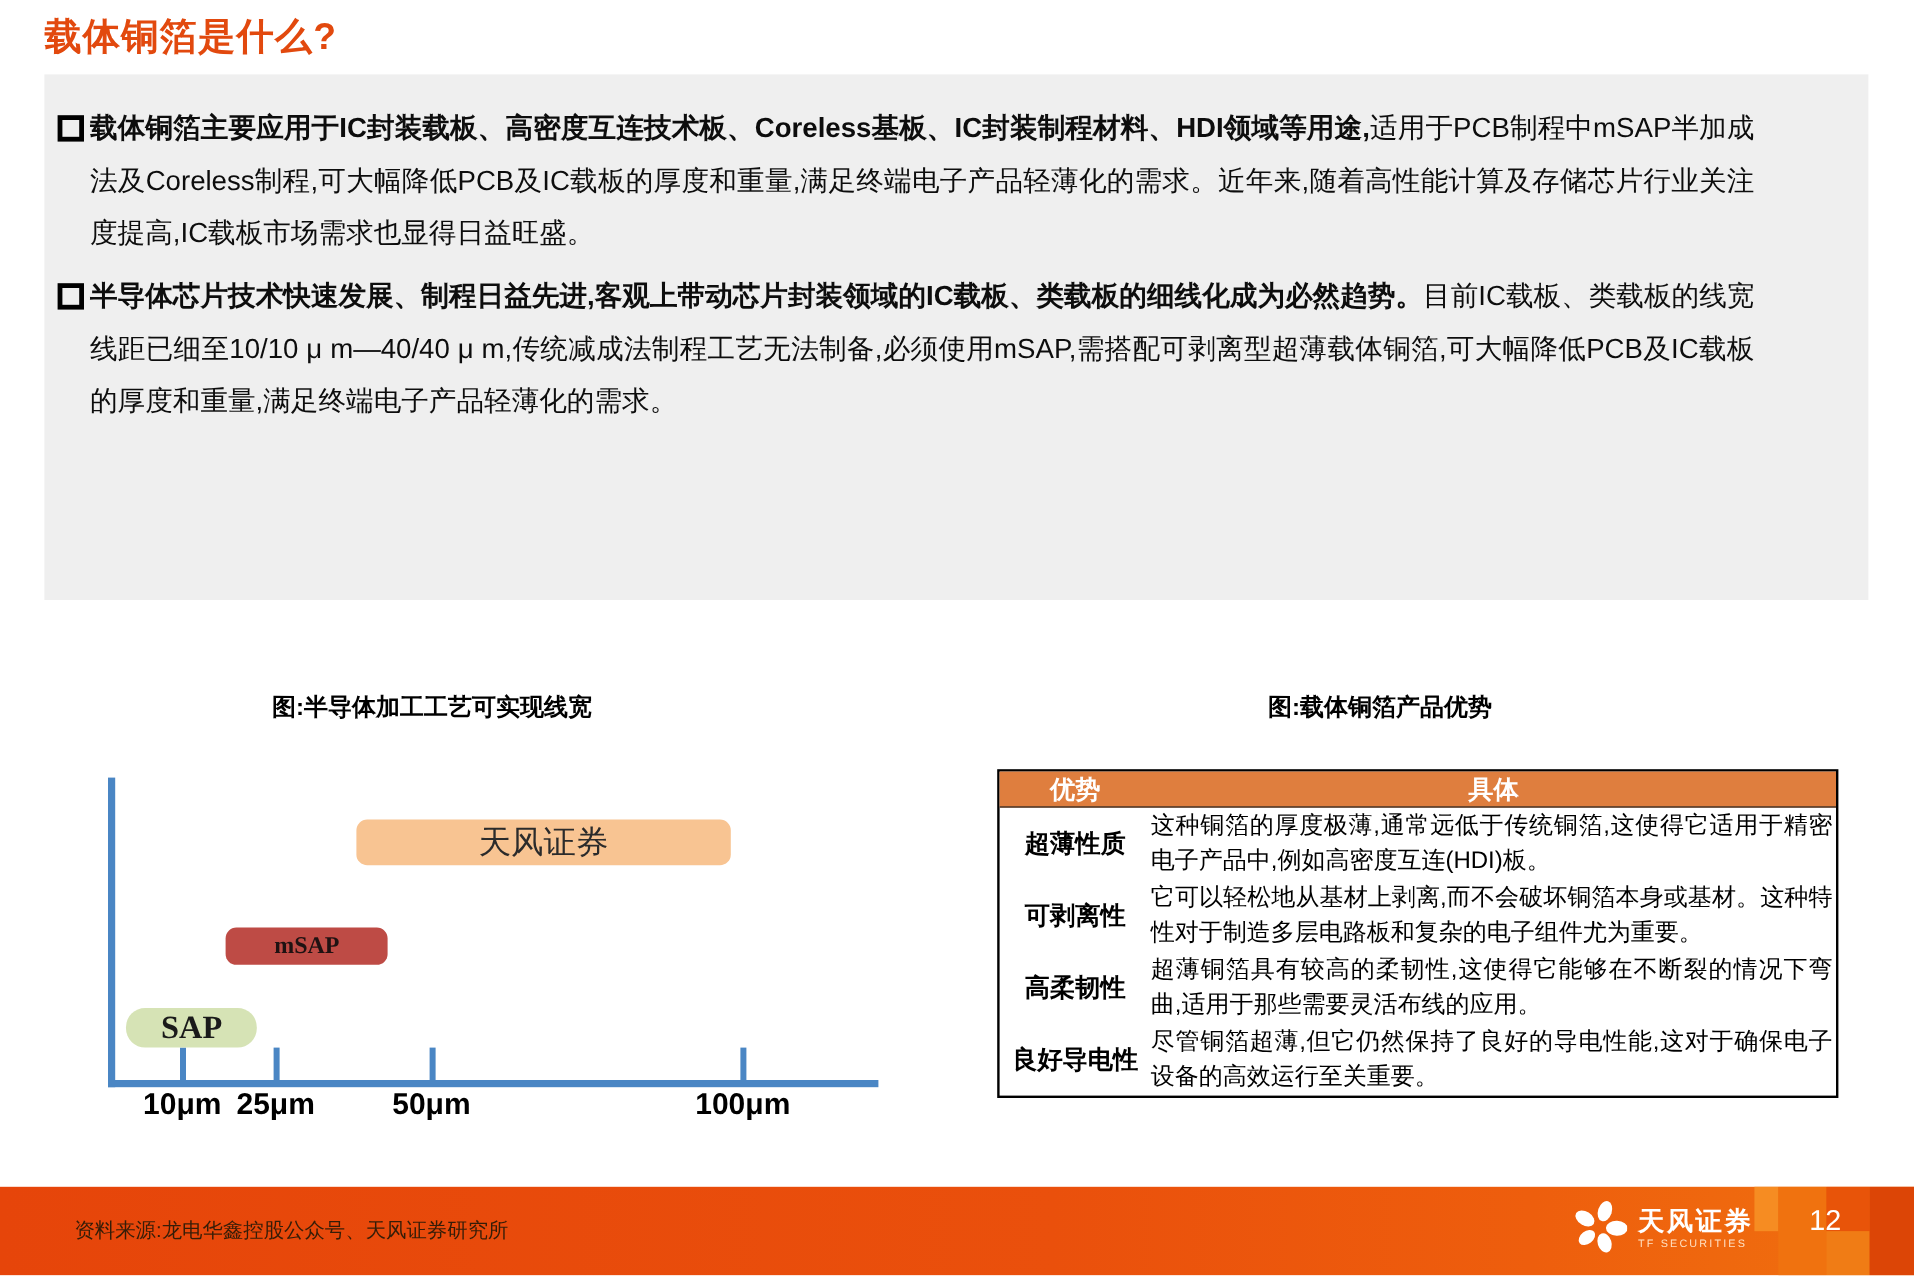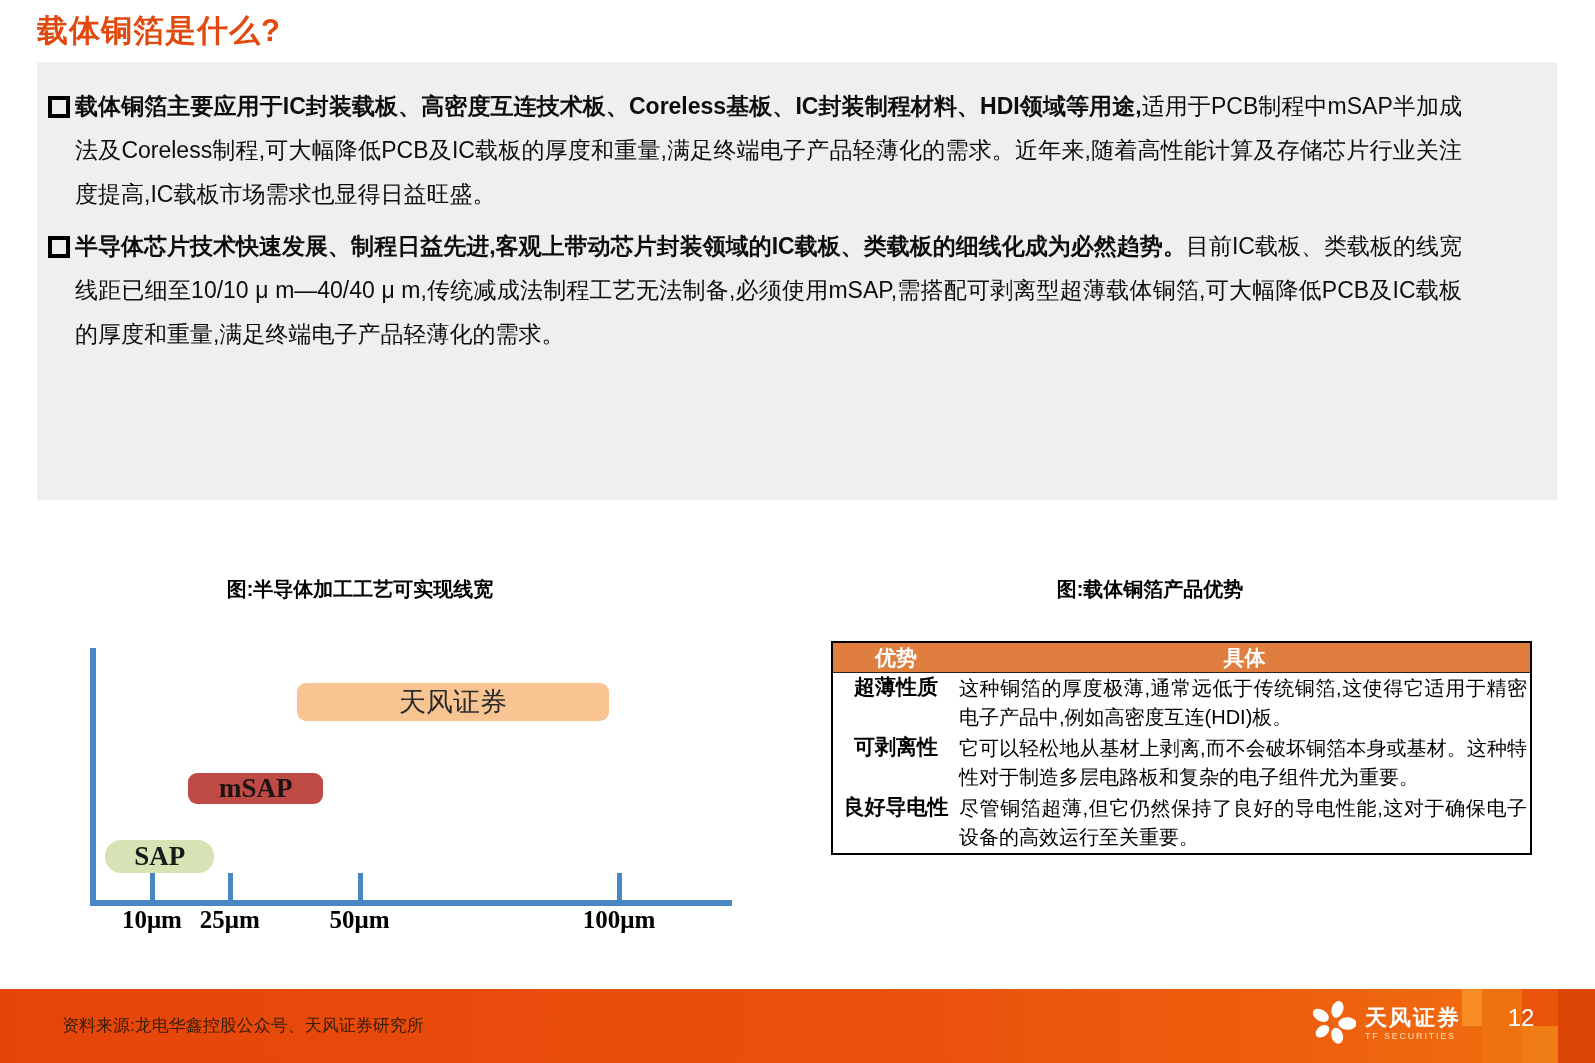--- a/index.html
+++ b/index.html
@@ -19,33 +19,33 @@
 
   
   .fig-caption{position:absolute;top:576px;transform:translateX(-50%);
                font-size:20px;font-weight:bold;color:#000;white-space:nowrap;}
   .fig-caption.left{left:360px;}
   .fig-caption.right{left:1150px;}
 
   
   .chart{position:absolute;left:60px;top:630px;width:690px;height:322px;}
   .chart .tick-label{position:absolute;transform:translateX(-50%);
-        font-family:Liberation Serif, serif;font-weight:bold;
+        font-family:Liberation Sans, sans-serif;font-weight:bold;
         font-size:25px;color:#000;white-space:nowrap;}
   .chart .bar{position:absolute;display:flex;align-items:center;justify-content:center;
         font-family:"Liberation Serif","DejaVu Serif",serif;border-radius:9px;white-space:nowrap;}
 
   
   .adv-table{position:absolute;left:831px;top:641px;width:701px;border:2px solid #000;
              background:#fff;box-sizing:border-box;}
   .adv-header{display:flex;background:#DF7E3E;color:#fff;font-weight:bold;font-size:21px;
               height:29px;align-items:center;border-bottom:1px solid #222;}
   .adv-header .c1{width:126px;text-align:center;}
   .adv-header .c2{flex:1;text-align:center;}
-  .adv-row{display:flex;}
+  .adv-row{display:flex;align-items:center;}
   .adv-row .c1{width:126px;text-align:center;font-weight:bold;font-size:21px;color:#000;}
   .adv-row .c2{flex:1;font-size:20px;line-height:29px;color:#000;padding:1px 3px 1px 0;text-align:justify;}
 
   
   .footer{position:absolute;left:0;top:989px;width:1595px;height:74px;
           background:linear-gradient(90deg,#E6450A 0%,#EA500C 55%,#EE5E0D 80%,#F0710F 100%);}
   .source{position:absolute;left:62px;top:25px;font-size:17px;color:#351D08;}
   .logo{position:absolute;left:1310px;top:9px;display:flex;align-items:center;}
   .brand{margin-left:9px;display:flex;flex-direction:column;}
   .brand-cn{font-size:22px;color:#fff;font-weight:bold;letter-spacing:2px;line-height:26px;}
@@ -80,36 +80,40 @@
       <div style="position: absolute; left: 30px; top: 270px; width: 642px; height: 6px; background: rgb(74, 134, 196);"></div>
       <div style="position: absolute; left: 89.9px; top: 243px; width: 5px; height: 27px; background: rgb(74, 134, 196);"></div>
       <div class="tick-label" style="position: absolute; left: 91.9px; top: 276px;">10μm</div>
       <div style="position: absolute; left: 167.75px; top: 243px; width: 5px; height: 27px; background: rgb(74, 134, 196);"></div>
       <div class="tick-label" style="position: absolute; left: 169.75px; top: 276px;">25μm</div>
       <div style="position: absolute; left: 297.5px; top: 243px; width: 5px; height: 27px; background: rgb(74, 134, 196);"></div>
       <div class="tick-label" style="position: absolute; left: 299.5px; top: 276px;">50μm</div>
       <div style="position: absolute; left: 557px; top: 243px; width: 5px; height: 27px; background: rgb(74, 134, 196);"></div>
       <div class="tick-label" style="position: absolute; left: 559px; top: 276px;">100μm</div>
       <div class="bar" style="position: absolute; left: 45.19px; top: 210px; width: 108.99px; height: 33px; background: rgb(214, 227, 181); color: rgb(26, 26, 26); font-size: 27px; font-weight: bold; border-radius: 16px;">SAP</div>
-      <div class="bar" style="position: absolute; left: 128.23px; top: 143px; width: 134.94px; height: 31px; background: rgb(190, 75, 69); color: rgb(31, 18, 18); font-size: 27px; font-weight: bold;">mSAP</div>
+      <div class="bar" style="position: absolute; left: 128.23px; top: 143px; width: 134.94px; height: 31px; background: rgb(190, 75, 69); color: rgb(31, 18, 18); font-size: 20px; font-weight: bold;">mSAP</div>
       <div class="bar" style="position: absolute; left: 237.22px; top: 53px; width: 311.4px; height: 38px; background: rgb(248, 196, 146); color: rgb(43, 43, 43); font-size: 27px; font-weight: normal;">天风证券</div>
     </div>
 
   <div class="adv-table">
     <div class="adv-header">
       <div class="c1">优势</div>
       <div class="c2">具体</div>
     </div>
     <div class="adv-row">
       <div class="c1">超薄性质</div>
       <div class="c2">这种铜箔的厚度极薄,通常远低于传统铜箔,这使得它适用于精密电子产品中,例如高密度互连(HDI)板。</div>
     </div>
     <div class="adv-row">
       <div class="c1">可剥离性</div>
       <div class="c2">它可以轻松地从基材上剥离,而不会破坏铜箔本身或基材。这种特性对于制造多层电路板和复杂的电子组件尤为重要。</div>
+    </div>
+    <div class="adv-row">
+      <div class="c1">高柔韧性</div>
+      <div class="c2">超薄铜箔具有较高的柔韧性,这使得它能够在不断裂的情况下弯曲,适用于那些需要灵活布线的应用。</div>
     </div>
     <div class="adv-row">
       <div class="c1">良好导电性</div>
       <div class="c2">尽管铜箔超薄,但它仍然保持了良好的导电性能,这对于确保电子设备的高效运行至关重要。</div>
     </div>
   </div>
 
   <div class="footer">
     <div class="source">资料来源:龙电华鑫控股公众号、天风证券研究所</div>
 

